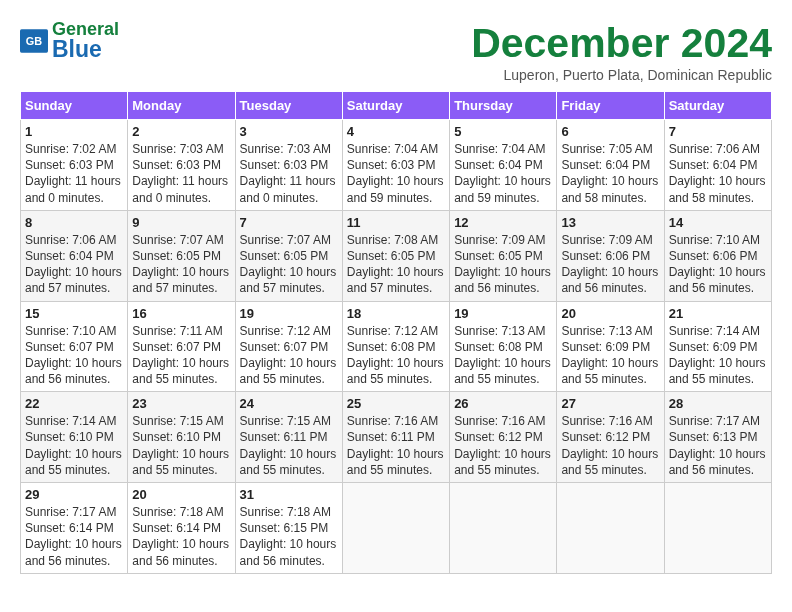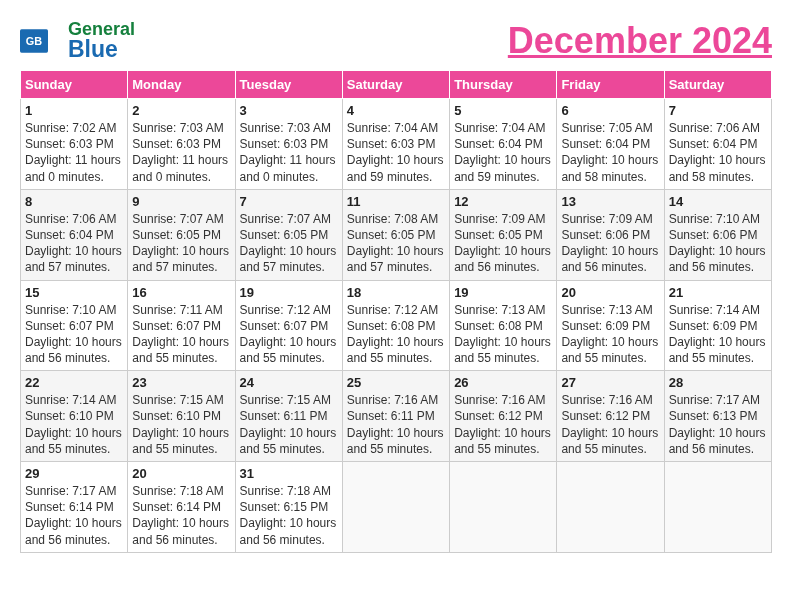--- a/index.html
+++ b/index.html
@@ -12,46 +12,45 @@
     }
     .header-area {
       display: flex;
       justify-content: space-between;
       align-items: flex-start;
       margin-bottom: 8px;
     }
     .logo {
       display: flex;
       align-items: center;
-      gap: 20px;
+      gap: 4px;
     }
     .logo-icon {
       width: 28px;
       height: 24px;
     }
     .title-area {
       text-align: right;
     }
     .month-title {
-      font-size: 36px;
+      font-size: 41px;
       font-weight: bold;
-      color: #ec4899;
-      text-decoration: underline;
+      color: #15803d;
     }
     .subtitle {
       font-size: 14px;
       color: #555;
     }
     table {
       width: 100%;
       border-collapse: collapse;
       font-size: 10.5px;
     }
     thead tr th {
-      background-color: #ec4899;
+      background-color: #8b5cf6;
       color: #fff;
       padding: 6px 4px;
       text-align: left;
       font-size: 13px;
       font-weight: bold;
       border: 1px solid #fff;
     }
     tbody tr td {
       vertical-align: top;
       padding: 4px 4px;
@@ -91,20 +90,21 @@
       <div style="line-height:1">
         <span style="font-size:18px;font-weight:bold;color:#15803d;">General</span>
       </div>
       <div style="line-height:1">
         <span style="font-size:23px;font-weight:bold;color:#1a6ab1;">Blue</span>
       </div>
     </div>
   </div>
   <div class="title-area">
     <div class="month-title">December 2024</div>
+    <div class="subtitle">Luperon, Puerto Plata, Dominican Republic</div>
   </div>
 </div>
 
 <table>
   <thead>
     <tr>
     <th>Sunday</th>
         <th>Monday</th>
         <th>Tuesday</th>
         <th>Saturday</th>

